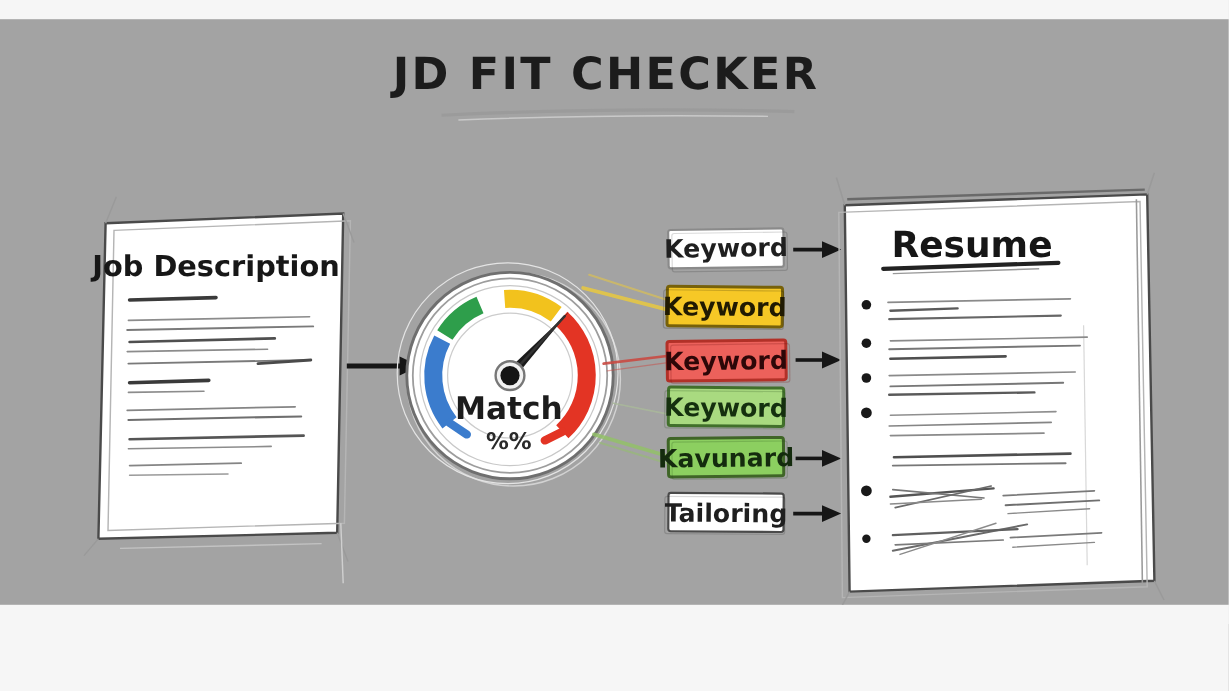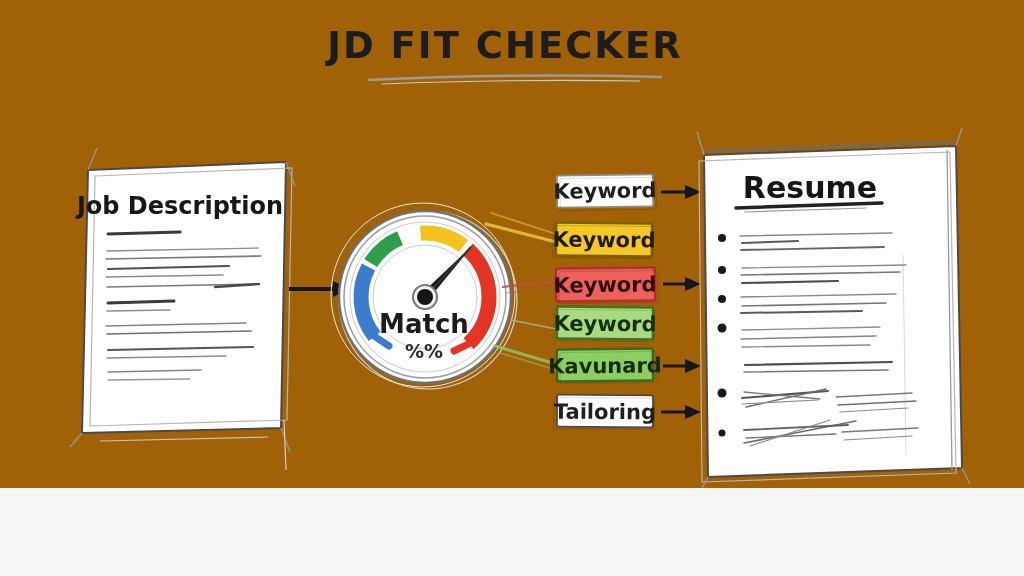--- a/index.html
+++ b/index.html
@@ -1,18 +1,18 @@
 <!DOCTYPE html>
 <html><head>
 <meta charset="utf-8">
 <style>
   html,body{margin:0;padding:0;background:#f6f6f6;}
   #canvas{
-    position:relative;width:1024px;height:488px;margin:0 auto;
-    background:#a16207;overflow:hidden;
+    position:relative;width:1024px;height:488px;margin:16px auto;
+    background:#a3a3a3;overflow:hidden;
     font-family:"DejaVu Sans", sans-serif;
   }
   svg{display:block}
   .hand{font-family:"DejaVu Sans", sans-serif;}
   text{user-select:none}
 </style>
 </head>
 <body>
 
 <div id="canvas">

